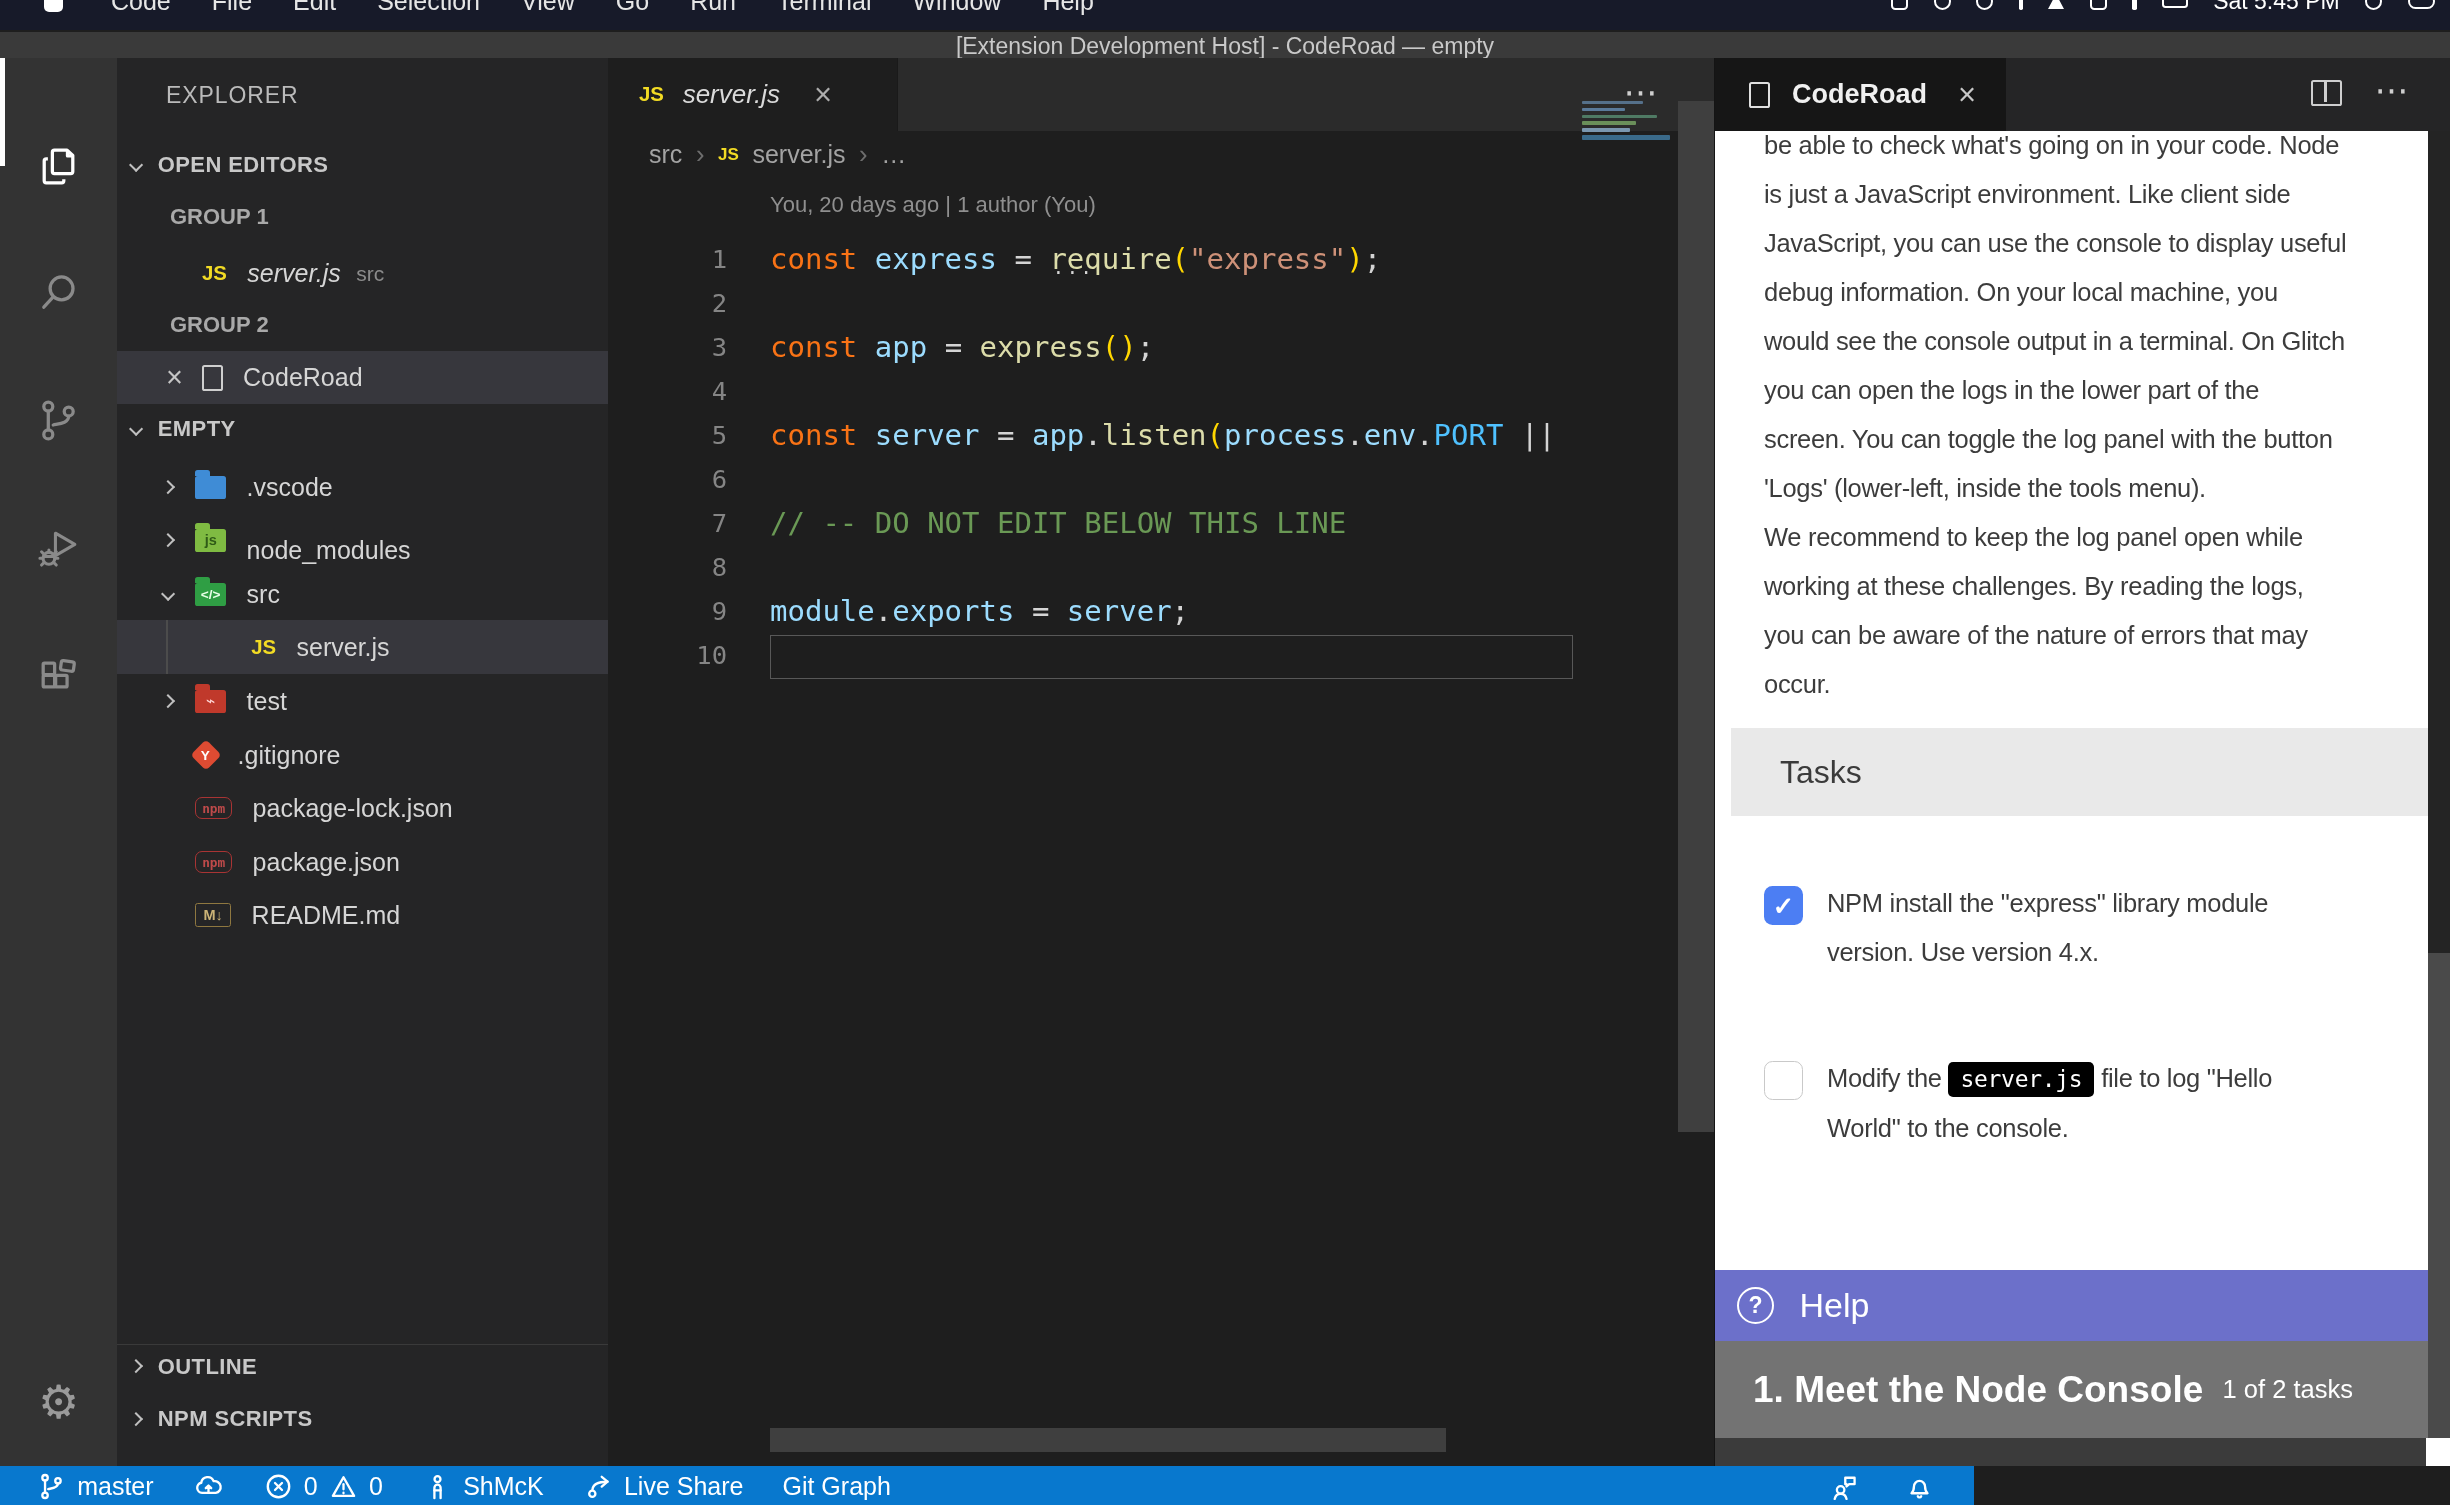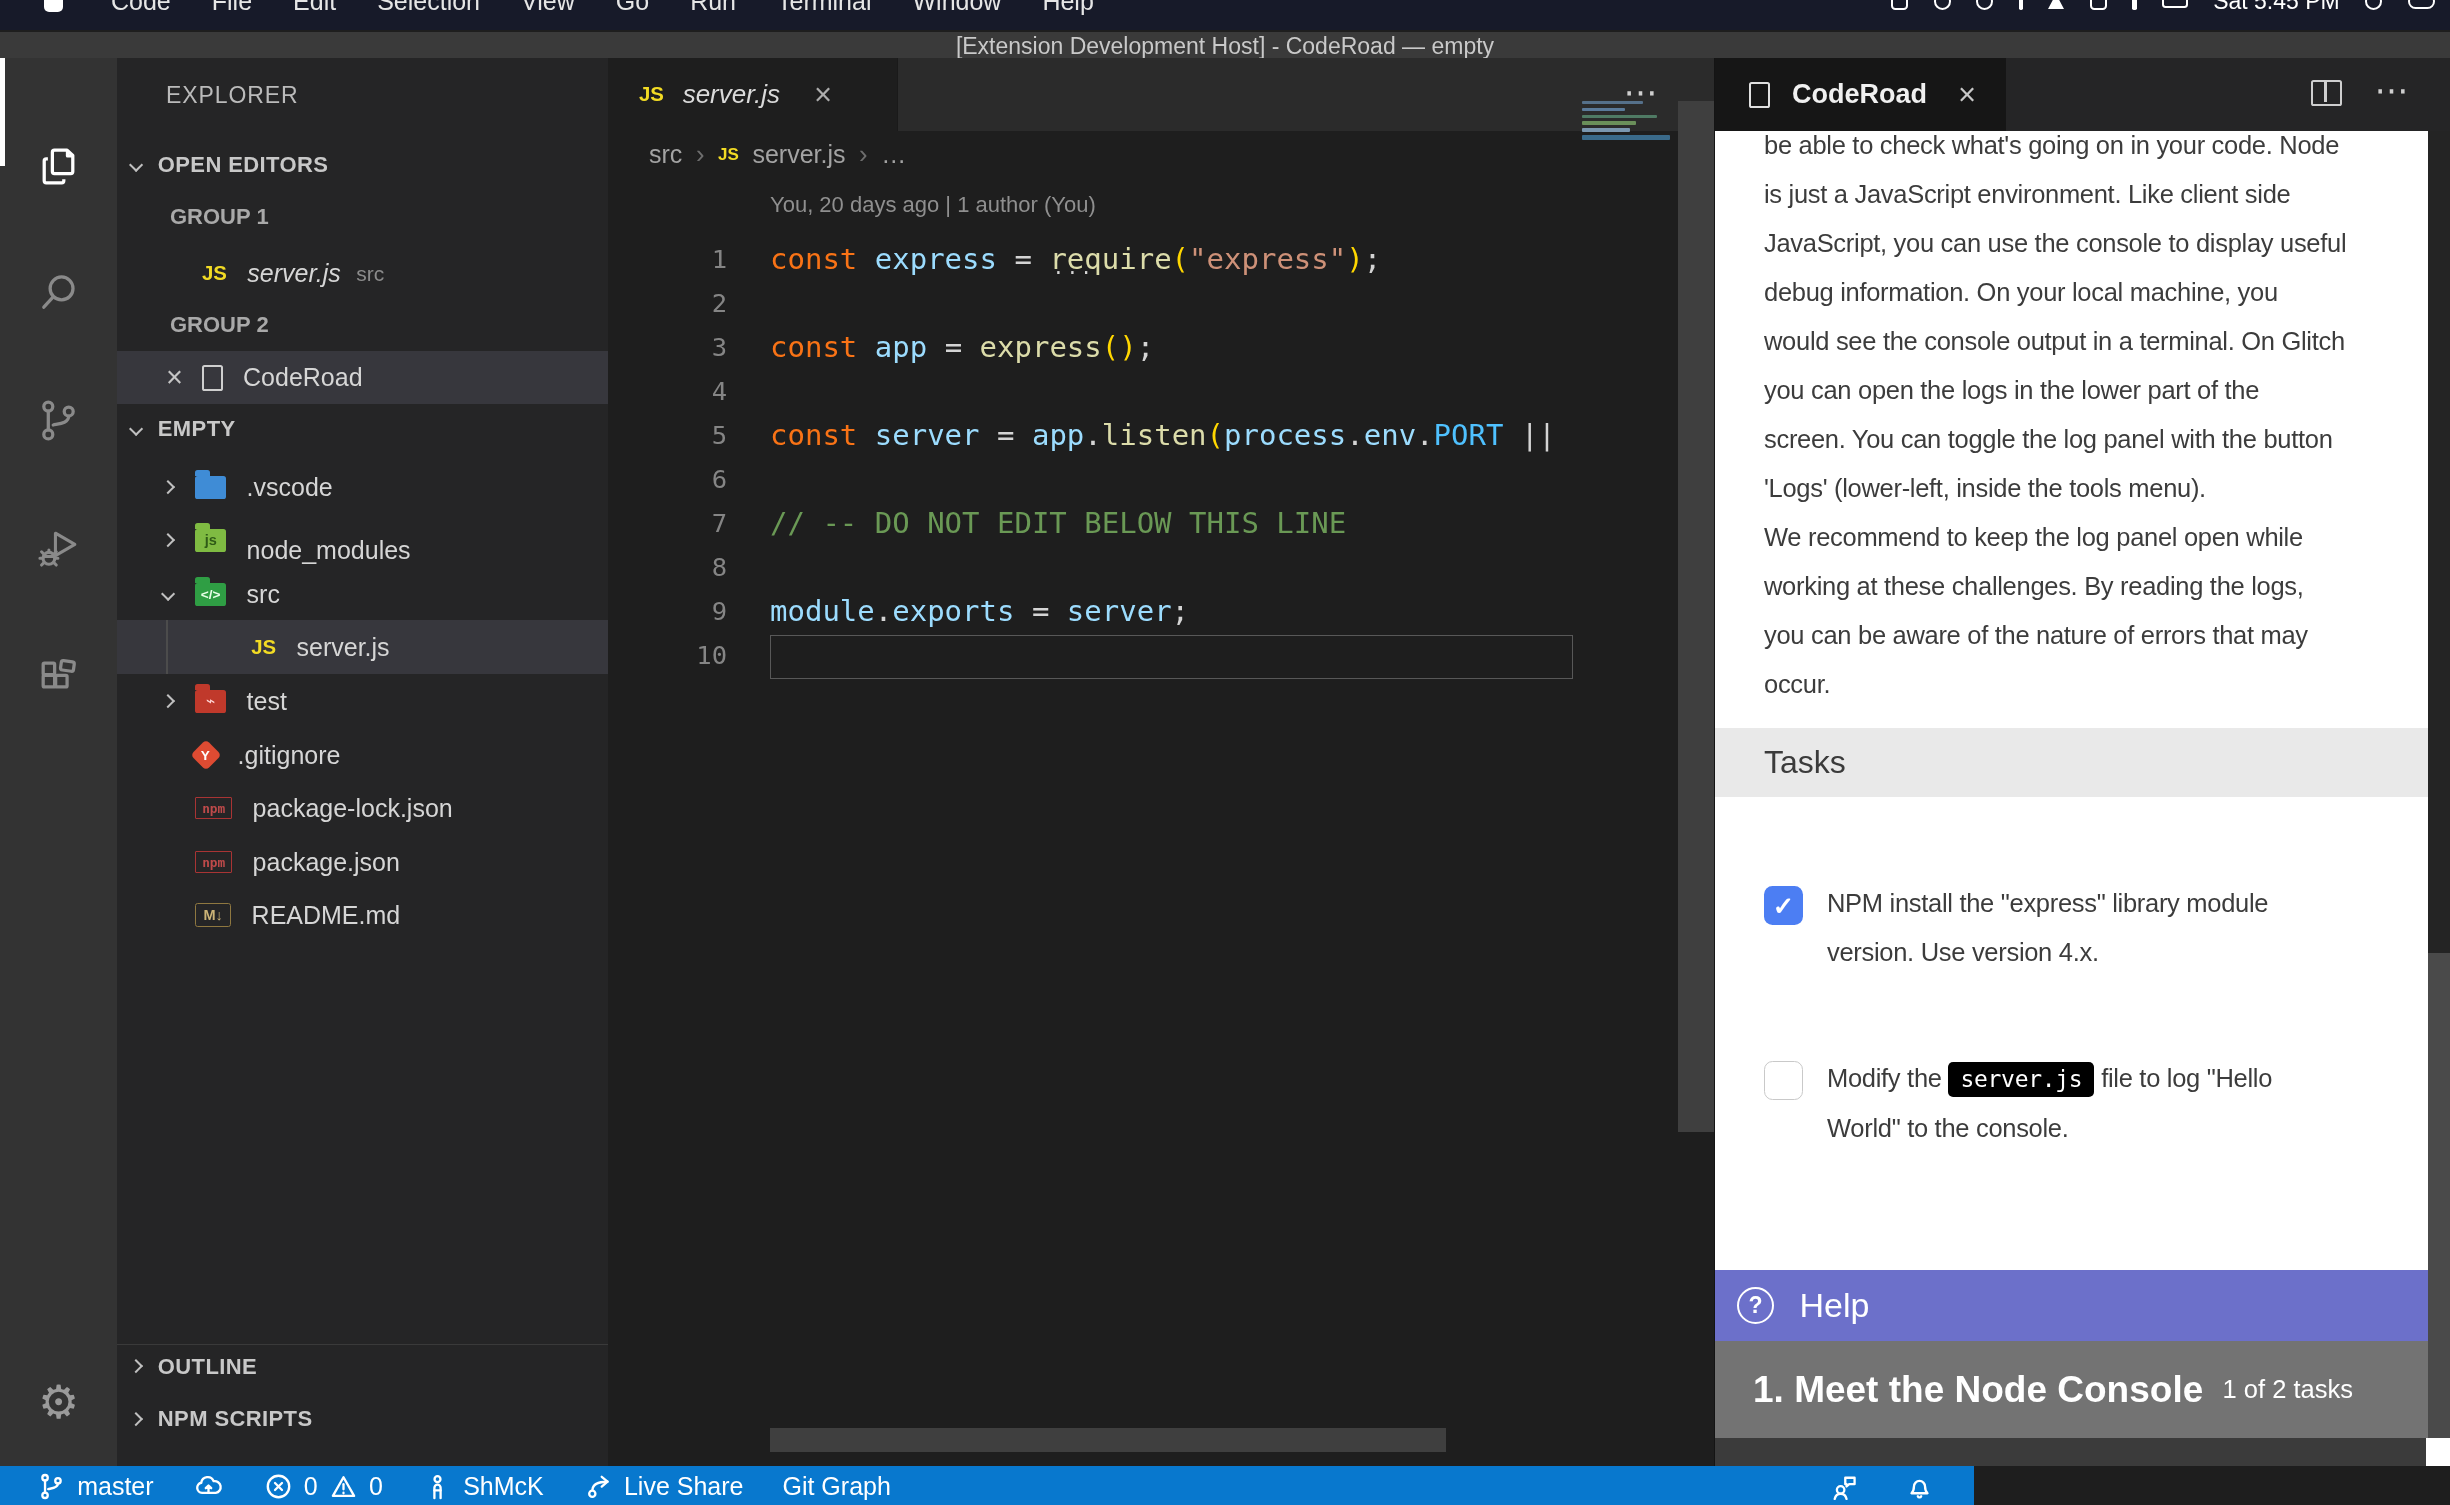--- a/index.html
+++ b/index.html
@@ -60,21 +60,21 @@
   
   .ficon { flex:none; display:flex; align-items:center; justify-content:center; }
   .folder { width:31px; height:23px; border-radius:2.6px; position:relative; }
   .folder::before { content:''; position:absolute; top:-6px; left:0; width:14.5px; height:6px; border-radius:2.6px 2.6px 0 0; background:inherit; }
   .f-vscode { background:#3F8CD6; }
   .f-node { background:#7FBB42; color:#2F5B17; font-size:14.5px; font-weight:bold; display:flex; align-items:center; justify-content:center; }
   .f-src { background:#2F9E44; color:#E8FFE8; font-size:13.6px; font-weight:bold; display:flex; align-items:center; justify-content:center; }
   .f-test { background:#C0392B; color:#FFD7D7; font-size:15.3px; display:flex; align-items:center; justify-content:center; }
   .i-git { width:22px; height:22px; background:#DE4B32; border-radius:4.3px; transform:rotate(45deg); display:flex; align-items:center; justify-content:center; }
   .i-git span { transform:rotate(-45deg); color:#fff; font-size:13.6px; font-weight:bold; }
-  .i-npm { width:37px; height:22px; border:1.7px solid #A93434; color:#BE4A4A; font-family:"DejaVu Sans Mono",monospace; font-size:12.8px; font-weight:bold; display:flex; align-items:center; justify-content:center; border-radius:1px; }
+  .i-npm { width:37px; height:22px; border:1.7px solid #A93434; color:#BE4A4A; font-family:"DejaVu Sans Mono",monospace; font-size:12.8px; font-weight:bold; display:flex; align-items:center; justify-content:center; border-radius:7px; }
   .i-md { width:36px; height:24px; border:1.7px solid #8F7840; color:#CBB377; font-size:14.5px; font-weight:bold; display:flex; align-items:center; justify-content:center; border-radius:2.6px; }
   .i-js { color:#F2DB24; font-weight:900; font-size:20.4px; font-family:"Liberation Sans",sans-serif; }
   .i-page { width:21px; height:26px; border:2.6px solid #CFCFCF; border-radius:2.6px; }
 
   
   #editor { position:absolute; left:608px; top:58px; width:1106px; height:1408px; background:#1e1e1e; }
   #ed-tabbar { position:absolute; left:0; top:0; width:1106px; height:73px; background:#2B2B2B; }
   #ed-tab { position:absolute; left:0; top:0; width:290px; height:73px; background:#1e1e1e; display:flex; align-items:center; border-right:0.9px solid #1A1A1A; }
   #ed-tab .i-js { margin-left:31px; font-size:20.4px; }
   #ed-tab-label { margin-left:18.7px; font-size:26px; font-style:italic; color:#DADADA; }
@@ -105,21 +105,21 @@
   #pn-tab { position:absolute; left:0; top:0; width:291px; height:73px; background:#161616; display:flex; align-items:center; }
   #pn-tab .i-page { margin-left:34px; border-color:#E0E0E0; }
   #pn-tab-label { margin-left:22px; font-size:27px; font-weight:bold; color:#F0F0F0; }
   #pn-tab-close { margin-left:31px; color:#C8C8C8; font-size:31px; }
   #pn-split { position:absolute; right:109px; top:22px; width:31px; height:25.5px; border:2.6px solid #CFCFCF; border-radius:2.6px; }
   #pn-split::after { content:''; position:absolute; left:11px; top:0; width:2.6px; height:20.4px; background:#CFCFCF; }
   #pn-more { position:absolute; right:39px; top:12px; color:#CFCFCF; font-size:34px; letter-spacing:3.4px; }
 
   #webview { position:absolute; left:0; top:73px; width:736px; height:1307px; background:#FFFFFF; overflow:hidden; color:#3C3C3C; }
   #wv-paragraph { position:absolute; left:49px; top:-10.2px; width:674px; font-size:25.5px; line-height:49px; letter-spacing:-0.3px; white-space:pre-line; }
-  #tasks-band { position:absolute; left:0; top:597px; width:713px; height:69px; background:#E9E9E9; display:flex; align-items:center; }
+  #tasks-band { position:absolute; left:16px; top:597px; width:713px; height:88px; background:#E9E9E9; display:flex; align-items:center; }
   #tasks-band span { margin-left:49px; font-size:32px; color:#3B3B3B; }
   .task { position:absolute; left:49px; width:630px; display:flex; }
   .task-box { flex:none; width:39px; height:39px; border-radius:8.5px; margin-right:24px; display:flex; align-items:center; justify-content:center; }
   .task-box.checked { background:#4C7EF3; color:#fff; font-size:25.5px; font-weight:bold; }
   .task-box.unchecked { background:#fff; border:1.7px solid #C9C9C9; }
   .task-text { font-size:25.5px; line-height:49px; letter-spacing:-0.3px; white-space:pre-line; margin-top:-6.8px; }
   .code-chip { font-family:"DejaVu Sans Mono",monospace; background:#000; color:#fff; font-size:23px; padding:4.3px 12px; border-radius:5.1px; white-space:nowrap; }
   #help-band { position:absolute; left:0; top:1139px; width:713px; height:71px; background:#6C70CA; color:#fff; display:flex; align-items:center; }
   #help-icon { margin-left:22px; width:37px; height:37px; border:2.6px solid #fff; border-radius:50%; display:flex; align-items:center; justify-content:center; font-size:23px; font-weight:bold; }
   #help-band span.lbl { margin-left:25.5px; font-size:34px; }

